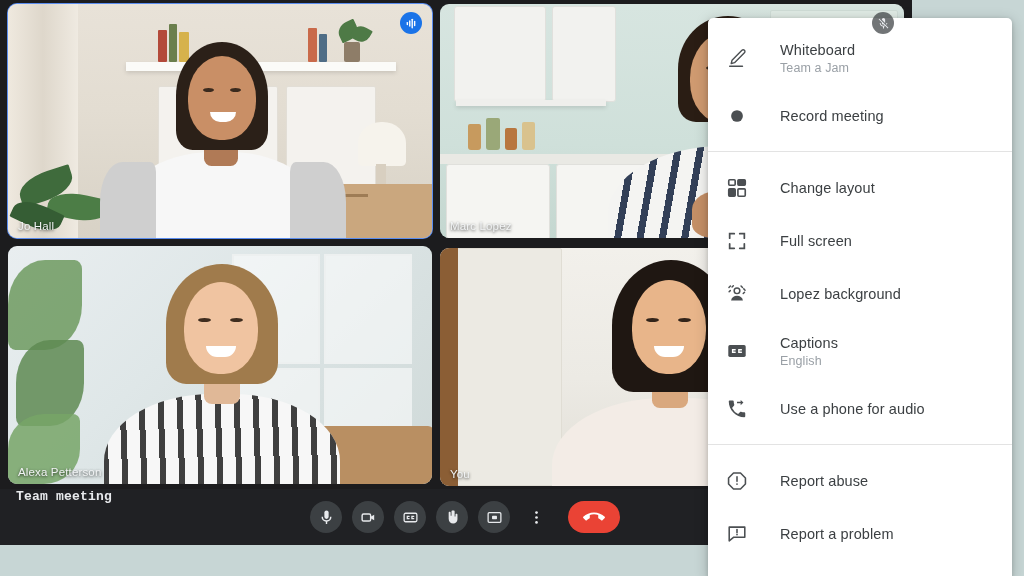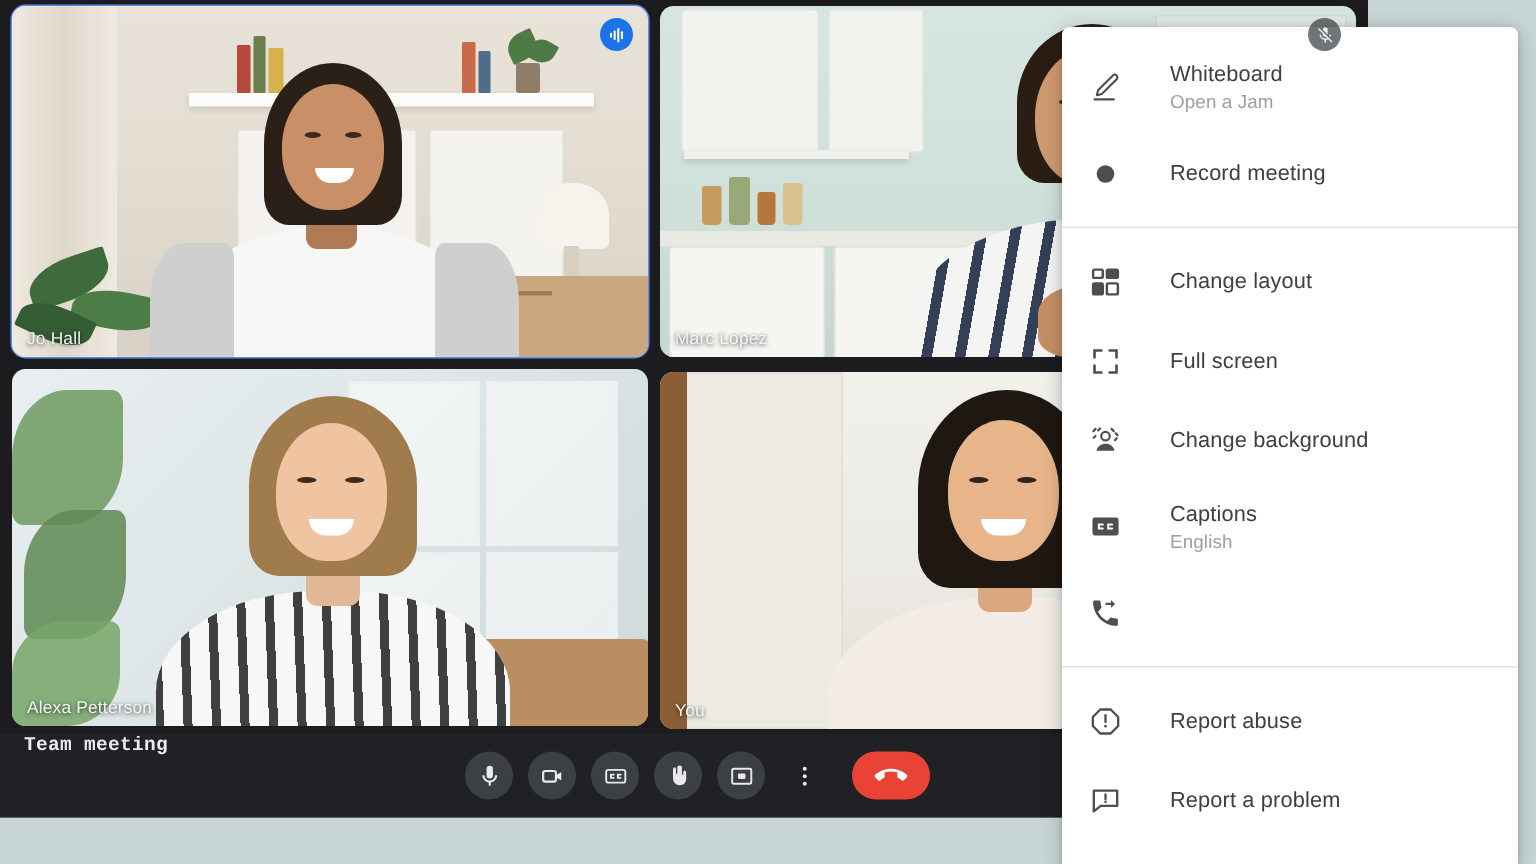--- a/index.html
+++ b/index.html
@@ -450,21 +450,21 @@
 
       <div class="menu-item tall">
         <span class="menu-icon">
           <svg width="22" height="22" viewBox="0 0 24 24" fill="none" stroke="currentColor" stroke-width="1.5" stroke-linecap="round" stroke-linejoin="round">
             <path d="M17.4 3.6a1.9 1.9 0 0 1 2.7 2.7L9.3 17.1l-3.6.9.9-3.6L17.4 3.6z"></path>
             <path d="M4 21h14"></path>
           </svg>
         </span>
         <span class="menu-text">
           <span class="menu-label">Whiteboard</span>
-          <span class="menu-sub">Open a Jam</span>
+          <span class="menu-sub">Team a Jam</span>
         </span>
       </div>
 
       <div class="menu-item">
         <span class="menu-icon">
           <svg width="22" height="22" viewBox="0 0 24 24" fill="currentColor">
             <circle cx="12" cy="12" r="6.4"></circle>
           </svg>
         </span>
         <span class="menu-text">
@@ -504,21 +504,21 @@
 
       <div class="menu-item">
         <span class="menu-icon">
           <svg width="22" height="22" viewBox="0 0 24 24" fill="none" stroke="currentColor" stroke-width="1.6" stroke-linecap="round">
             <circle cx="12" cy="8.5" r="3.1"></circle>
             <path d="M5.5 19c.7-3.3 3.3-5 6.5-5s5.8 1.7 6.5 5z" fill="currentColor" stroke="none"></path>
             <path d="M3.2 4.8l1.6-1.6M6.6 4.3l1.4-1.4M16.4 3.2l1.6 1.6M19.4 6.4l1.4 1.4M3.4 9.6l1.3-1.3M18.8 11.4l1.4-1.4"></path>
           </svg>
         </span>
         <span class="menu-text">
-          <span class="menu-label">Change background</span>
+          <span class="menu-label">Lopez background</span>
         </span>
       </div>
 
       <div class="menu-item tall">
         <span class="menu-icon">
           <svg width="22" height="22" viewBox="0 0 24 24" fill="currentColor">
             <rect x="2.5" y="5.5" width="19" height="13" rx="1.8"></rect>
             <path d="M10 10.6H7.2v2.8H10M16.8 10.6H14v2.8h2.8" stroke="#fff" stroke-width="1.5" fill="none" stroke-linecap="round"></path>
           </svg>
         </span>
@@ -527,20 +527,23 @@
           <span class="menu-sub">English</span>
         </span>
       </div>
 
       <div class="menu-item">
         <span class="menu-icon">
           <svg width="22" height="22" viewBox="0 0 24 24" fill="currentColor">
             <path d="M6.6 10.8a15 15 0 0 0 6.6 6.6l2.2-2.2c.3-.3.7-.4 1-.2 1.1.4 2.3.6 3.6.6.6 0 1 .4 1 1V20c0 .6-.4 1-1 1C10.8 21 3 13.2 3 3.6c0-.6.4-1 1-1h3.4c.6 0 1 .4 1 1 0 1.2.2 2.4.6 3.6.1.4 0 .7-.2 1l-2.2 2.6z"></path>
             <path d="M16 2.2v2H12v1.6h4v2l3-2.8-3-2.8z"></path>
           </svg>
+        </span>
+        <span class="menu-text">
+          <span class="menu-label">Use a phone for audio</span>
         </span>
       </div>
     </div>
 
     <div class="menu-divider"></div>
 
     <div class="menu-group">
 
       <div class="menu-item">
         <span class="menu-icon">

